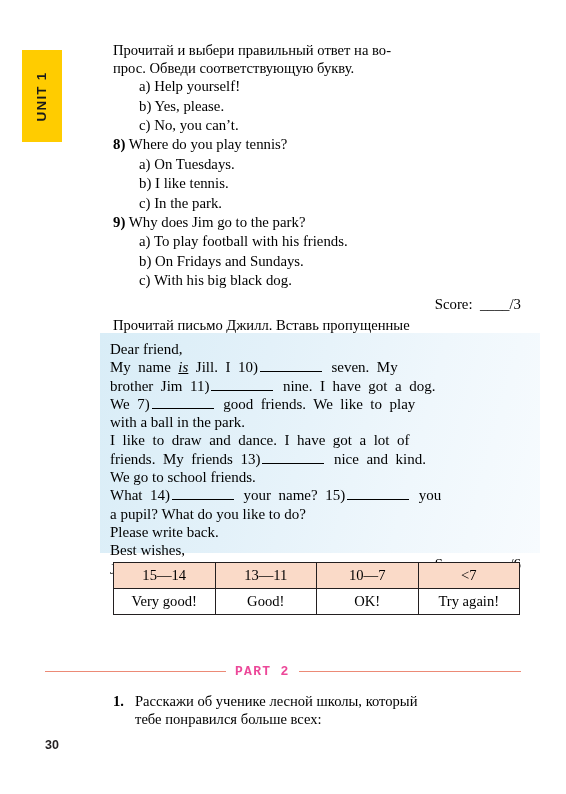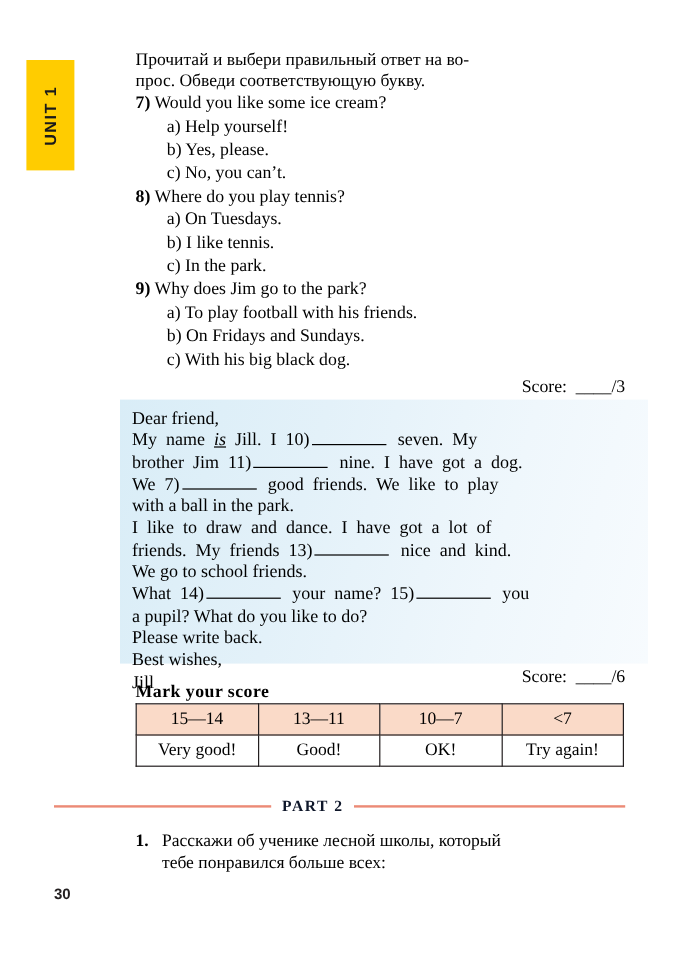--- a/index.html
+++ b/index.html
@@ -119,21 +119,21 @@
     position: absolute;
     left: 113px;
     top: 569px;
     font-size: 14.8px;
     font-weight: bold;
     letter-spacing: 0.4px;
   }
   .score-table {
     position: absolute;
     left: 113px;
-    top: 586px;
+    top: 562px;
     width: 407px;
     border-collapse: collapse;
     table-layout: fixed;
   }
   .score-table td {
     border: 1.2px solid #231f20;
     text-align: center;
     font-size: 14.6px;
     height: 22px;
     padding: 1px 0 2px;
@@ -152,25 +152,25 @@
     align-items: center;
     gap: 9px;
   }
   .divider .rule {
     flex: 1;
     height: 1.6px;
     background: #ec8a76;
   }
   .divider .rule.short { flex: 0 0 181px; }
   .divider .dlabel {
-    font-family: Liberation Serif, serif;
+    font-family: Liberation Mono, monospace;
     font-size: 13px;
     font-weight: bold;
     letter-spacing: 1.3px;
-    color: #0f172a;
+    color: #ec4899;
     white-space: nowrap;
   }
 
   
   .task {
     position: absolute;
     left: 113px;
     top: 693px;
     width: 408px;
     font-size: 14.6px;
@@ -204,21 +204,20 @@
 
 <div class="unit-tab">
   <span class="unit-tab-label">UNIT 1</span>
 </div>
 
 <div class="content">
 
   <p class="para nojust">Прочитай  и  выбери  правильный  ответ  на  во-</p>
   <p class="para nojust">прос. Обведи соответствующую букву.</p>
 
-  <p class="qline"><span class="qnum">7)</span> <span>Would you like some ice cream?</span></p>
   <p class="ansline">a) Help yourself!</p>
   <p class="ansline">b) Yes, please.</p>
   <p class="ansline">c) No, you can’t.</p>
 
   <p class="qline"><span class="qnum">8)</span> <span>Where do you play tennis?</span></p>
   <p class="ansline">a) On Tuesdays.</p>
   <p class="ansline">b) I like tennis.</p>
   <p class="ansline">c) In the park.</p>
 
   <p class="qline"><span class="qnum">9)</span> <span>Why does Jim go to the park?</span></p>

